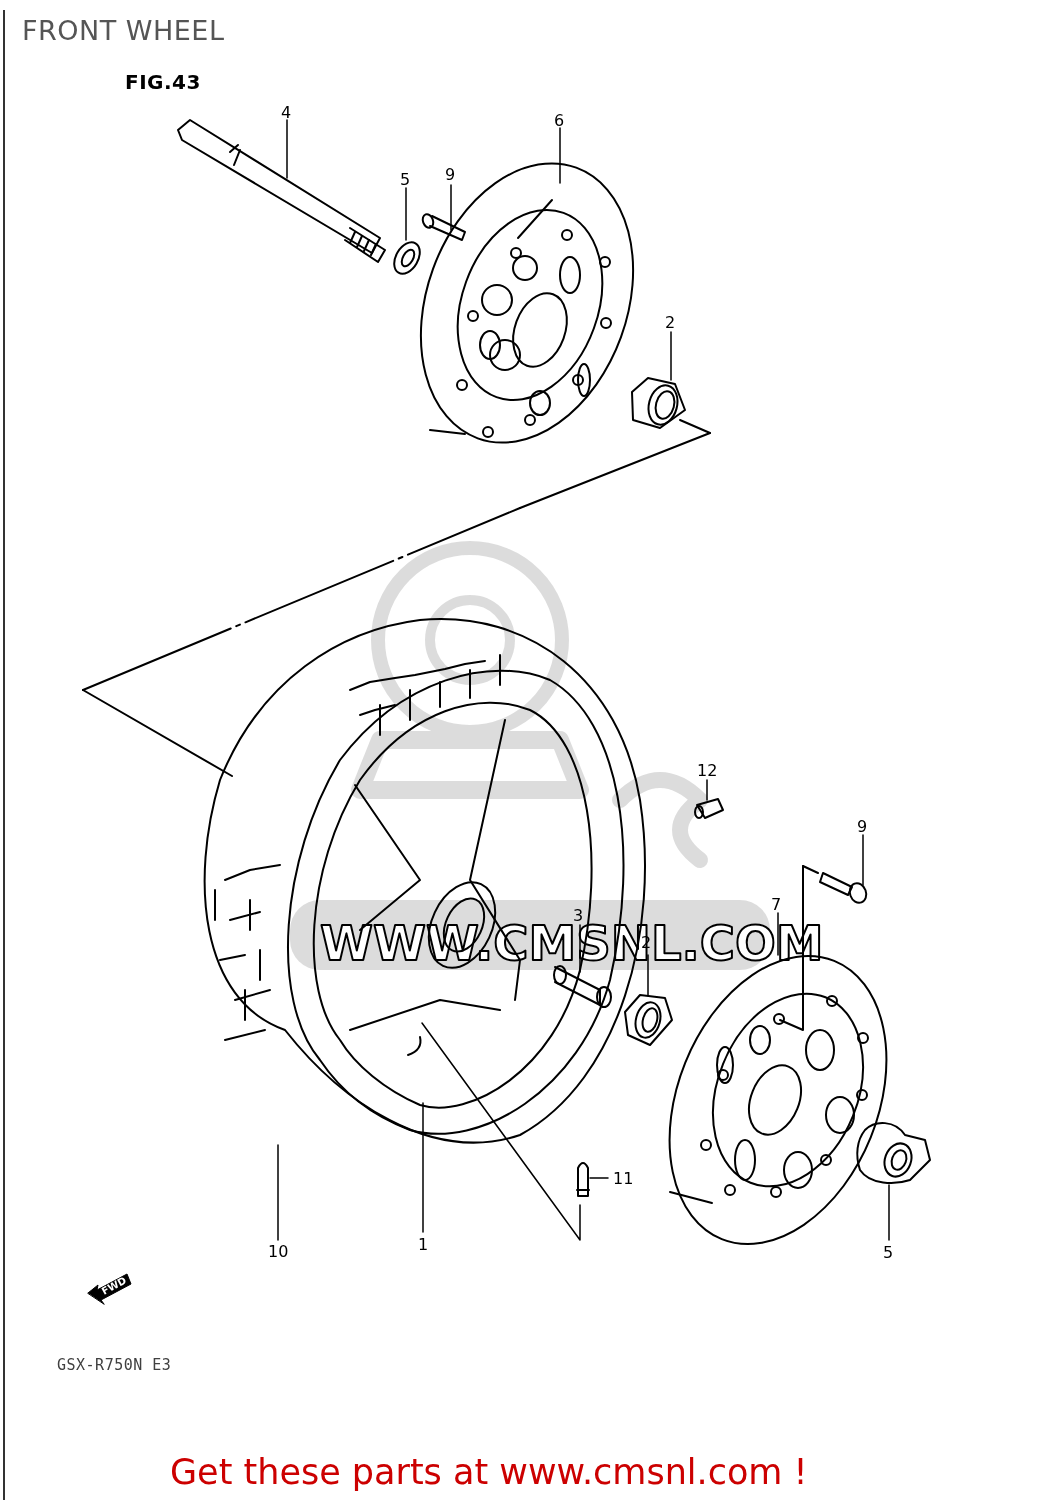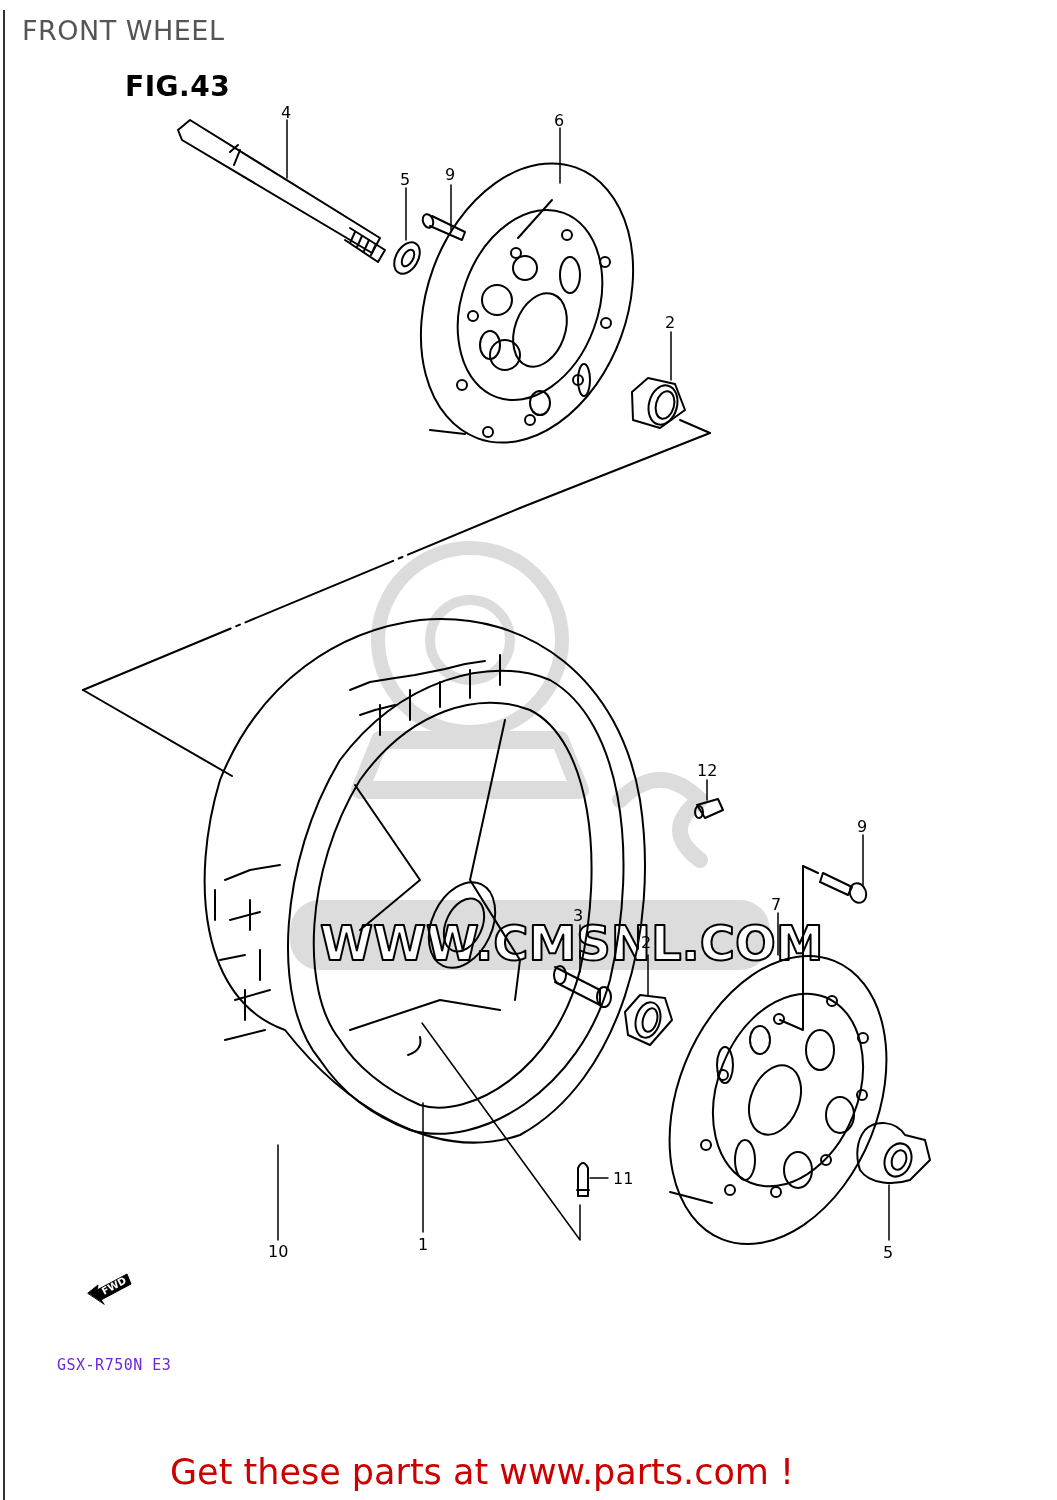--- a/index.html
+++ b/index.html
@@ -1,20 +1,20 @@
 <!DOCTYPE html>
 <html><head>
 <meta charset="utf-8">
 <style>
   html, body { margin: 0; padding: 0; background: #ffffff; }
   body { width: 1057px; height: 1500px; position: relative; overflow: hidden; font-family: "DejaVu Sans", sans-serif; }
   .left-border { position: absolute; left: 3px; top: 10px; width: 2px; height: 1490px; background: #333; }
   .page-title { position: absolute; left: 22px; top: 15px; font-size: 27px; color: #555; letter-spacing: 0.5px; font-family: "DejaVu Sans", sans-serif; }
-  .fig-label { position: absolute; left: 125px; top: 70px; font-size: 28px; font-weight: bold; color: #000; font-family: "DejaVu Sans", sans-serif; letter-spacing: 0.5px; }
-  .model-label { position: absolute; left: 57px; top: 1356px; font-size: 15px; color: #6d28d9; font-family: "DejaVu Sans Mono", monospace; letter-spacing: 0.5px; }
+  .fig-label { position: absolute; left: 125px; top: 70px; font-size: 20px; font-weight: bold; color: #000; font-family: "DejaVu Sans", sans-serif; letter-spacing: 0.5px; }
+  .model-label { position: absolute; left: 57px; top: 1356px; font-size: 15px; color: #404040; font-family: "DejaVu Sans Mono", monospace; letter-spacing: 0.5px; }
   .cta { position: absolute; left: 170px; top: 1452px; font-size: 35px; color: #cc0000; font-family: "DejaVu Sans", sans-serif; white-space: nowrap; }
   svg.diagram { position: absolute; left: 0; top: 0; }
   .callout { font-family: "DejaVu Sans", sans-serif; font-size: 16px; fill: #000; }
   .wm-text { font-family: "DejaVu Sans", sans-serif; font-weight: bold; font-size: 48px; fill: #fff; }
   .fwd-text { font-family: "DejaVu Sans", sans-serif; font-weight: bold; font-size: 10px; fill: #fff; }
   .part { cursor: pointer; }
 </style>
 </head>
 <body>
 
@@ -190,13 +190,13 @@
   <line x1="889" y1="1185" x2="889" y2="1240" stroke-width="1.5"></line>
   <text x="883" y="1258" class="callout" stroke="none">5</text>
 
   <g>
     <path d="M88 1293 L98 1285 L97 1290 L127 1274 L131 1284 L101 1300 L104 1304 Z" fill="#000" stroke="#000" stroke-width="1"></path>
     <text x="104" y="1295" class="fwd-text" transform="rotate(-28 104 1295)" stroke="none">FWD</text>
   </g>
 </svg>
 
 <div class="model-label">GSX-R750N E3</div>
-<div class="cta">Get these parts at www.parts.com !</div>
+<div class="cta">Get these parts at www.cmsnl.com !</div>
 
 </body></html>

